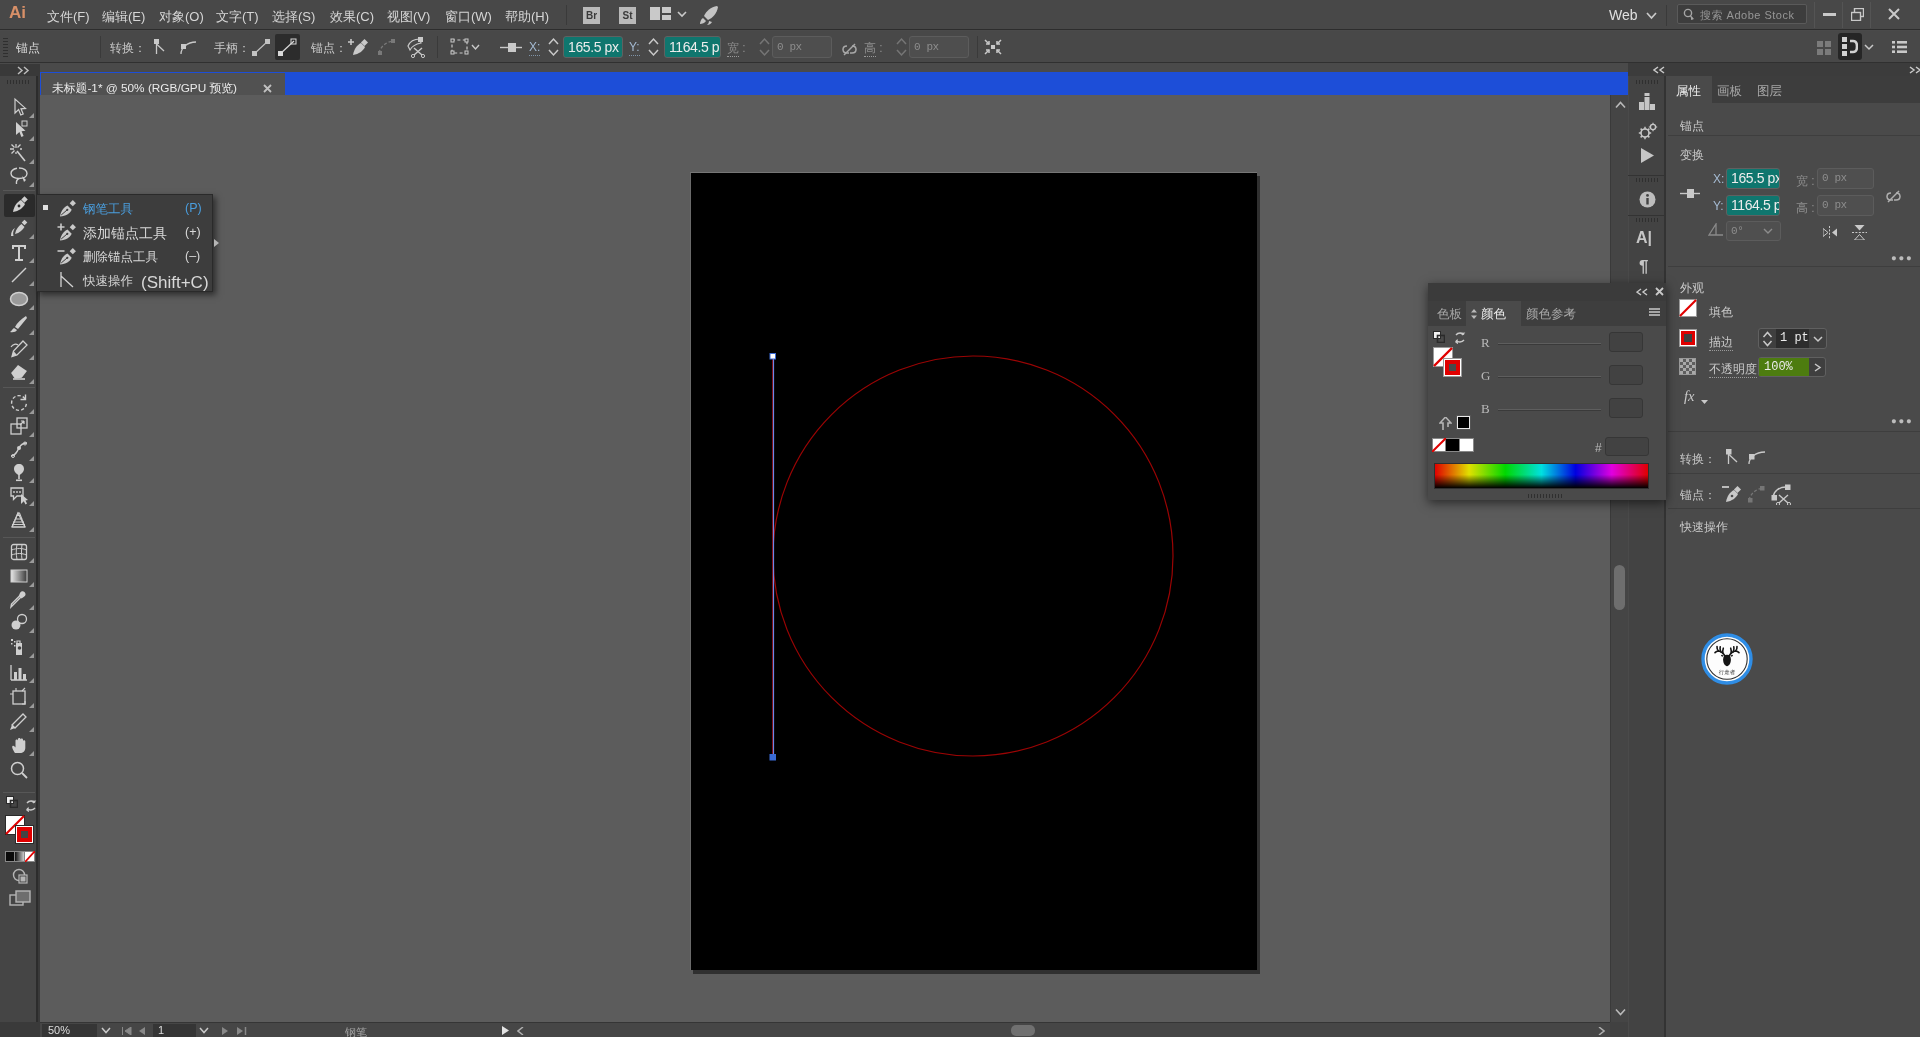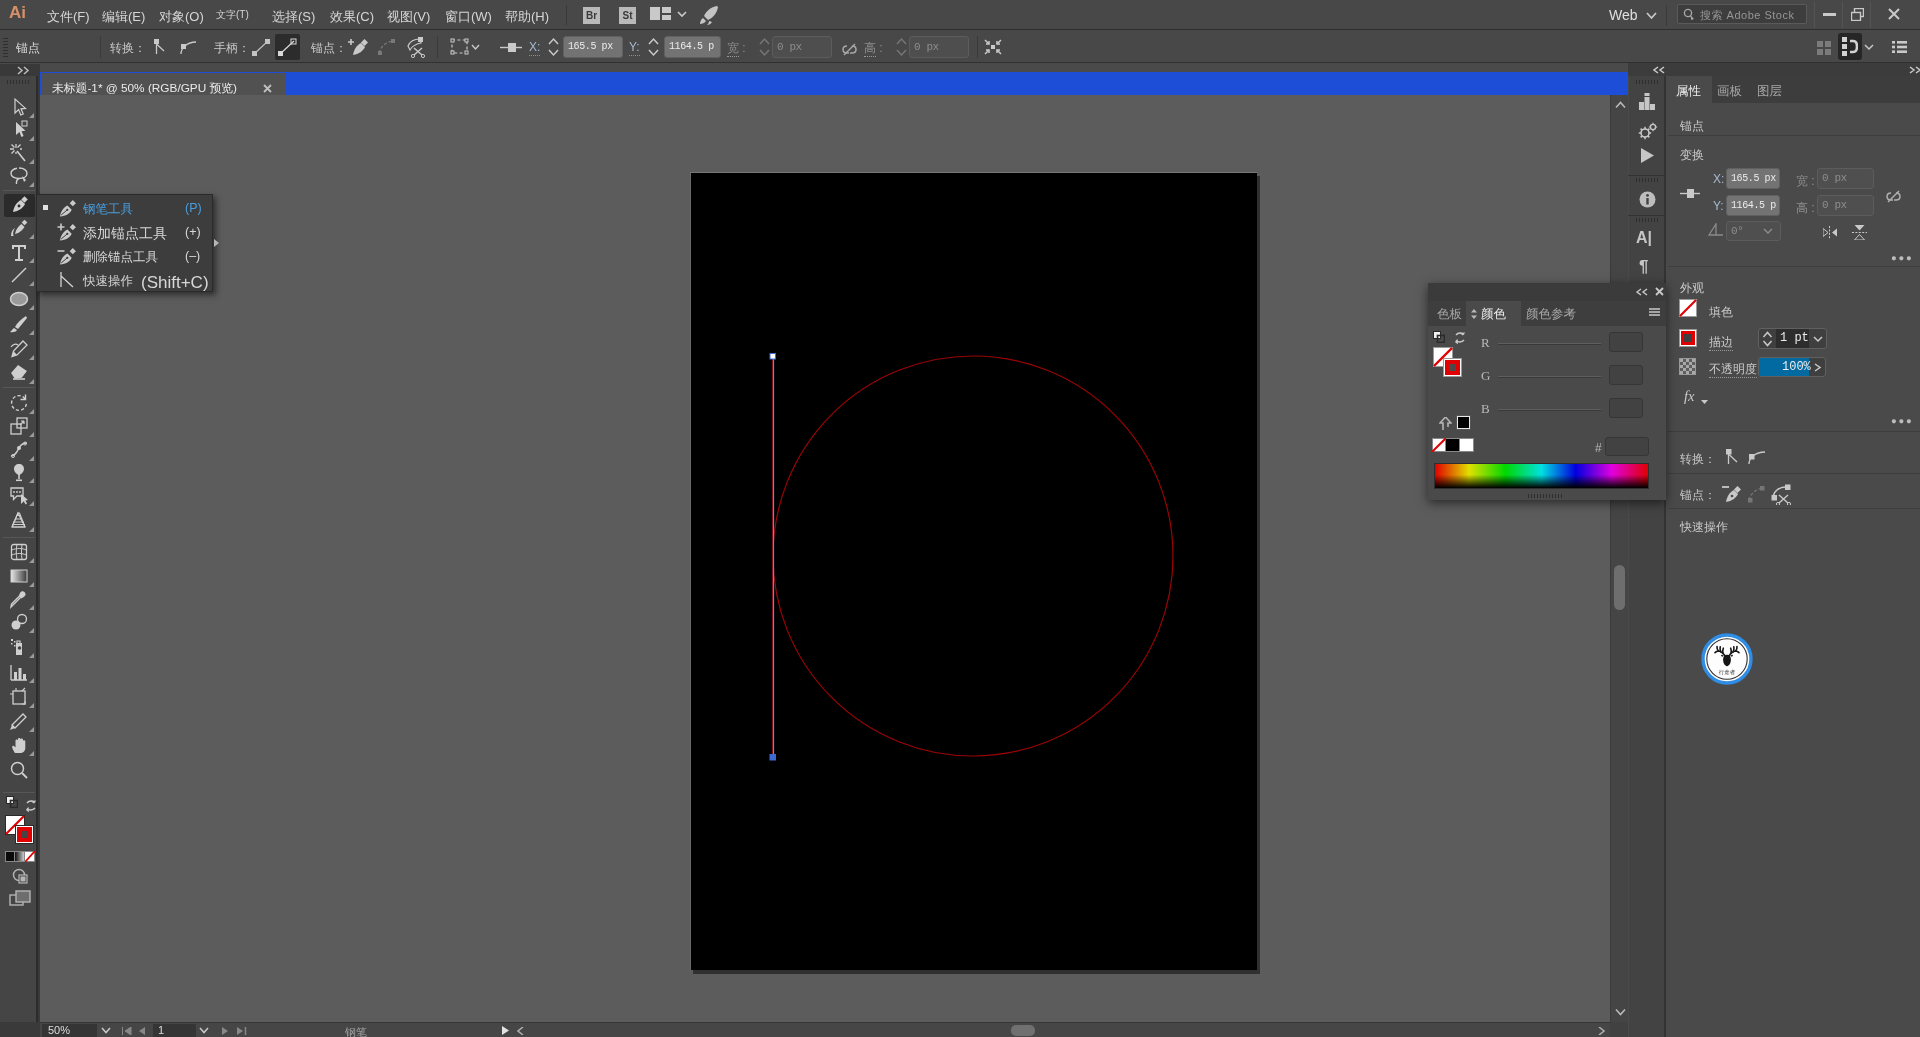--- a/index.html
+++ b/index.html
@@ -1,35 +1,35 @@
 <!DOCTYPE html>
 <html><head><meta charset="utf-8"><title>Ai</title><style>
 *{margin:0;padding:0;box-sizing:border-box}
 html,body{width:1920px;height:1037px;overflow:hidden}
 body{position:relative;background:#4a4a4a;font-family:"Liberation Sans",sans-serif;-webkit-font-smoothing:antialiased}
 .ab{position:absolute}
 .lbl{color:#c9c9c9;font-size:12px;white-space:nowrap}
 .dim{color:#8d8d8d}
 .blu{color:#a4bad2}
-.inp{background:#737373;border:1px solid #606060;border-radius:3px;color:#ececec;
- font-family:Liberation Mono, monospace;font-size:10px;letter-spacing:-0.4px;padding:0 4px;white-space:nowrap;overflow:hidden}
+.inp{background:#0f766e;border:1px solid #606060;border-radius:3px;color:#ececec;
+ font-family:Liberation Sans, sans-serif;font-size:14px;letter-spacing:-0.4px;padding:0 4px;white-space:nowrap;overflow:hidden}
 .inpdis{background:#4f4f4f;border:1px solid #5c5c5c;border-radius:3px;color:#8d8d8d;
  font-family:"Liberation Mono",monospace;font-size:11px;letter-spacing:-0.4px;padding:0 4px;white-space:nowrap;overflow:hidden}
 .du{border-bottom:1px dotted #9a9a9a;padding-bottom:1px}
 .dub{border-bottom:1px dotted #7e93a8;padding-bottom:1px}
 .vsep{width:1px;background:#3a3a3a}
 .grip{background-image:repeating-linear-gradient(90deg,#2f2f2f 0 1px,transparent 1px 3px)}
 .gripv{background-image:repeating-linear-gradient(0deg,#2f2f2f 0 1px,transparent 1px 3px)}
 </style></head><body>
 <div class="ab" style="left:0;top:0;width:1920px;height:30px;background:#484848;border-bottom:1px solid #2d2d2d">
 <div class="ab" style="left:9px;top:3px;font-size:17px;font-weight:bold;color:#d89068">Ai</div>
 <div class="ab" style="left:47px;top:8px;font-size:13px;color:#d6d6d6">文件(F)</div>
 <div class="ab" style="left:102px;top:8px;font-size:13px;color:#d6d6d6">编辑(E)</div>
 <div class="ab" style="left:159px;top:8px;font-size:13px;color:#d6d6d6">对象(O)</div>
-<div class="ab" style="left:216px;top:8px;font-size:10px;color:#d6d6d6">文字(T)</div>
+<div class="ab" style="left:216px;top:8px;font-size:13px;color:#d6d6d6">文字(T)</div>
 <div class="ab" style="left:272px;top:8px;font-size:13px;color:#d6d6d6">选择(S)</div>
 <div class="ab" style="left:330px;top:8px;font-size:13px;color:#d6d6d6">效果(C)</div>
 <div class="ab" style="left:387px;top:8px;font-size:13px;color:#d6d6d6">视图(V)</div>
 <div class="ab" style="left:445px;top:8px;font-size:13px;color:#d6d6d6">窗口(W)</div>
 <div class="ab" style="left:505px;top:8px;font-size:13px;color:#d6d6d6">帮助(H)</div>
 <div class="ab vsep" style="left:566px;top:5px;height:20px"></div>
 <div class="ab" style="left:583px;top:7px;width:17px;height:17px;background:#b9b9b9;color:#3a3a3a;font-size:10px;font-weight:bold;text-align:center;line-height:17px">Br</div>
 <div class="ab" style="left:619px;top:7px;width:17px;height:17px;background:#b9b9b9;color:#3a3a3a;font-size:10px;font-weight:bold;text-align:center;line-height:17px">St</div>
 <svg class="ab" style="left:650px;top:7px" width="22" height="15">
       <rect x="0" y="0" width="10" height="13" fill="#c9c9c9"></rect>
@@ -605,21 +605,21 @@
           <path d="M2.5 11 L6.5 15.5 L10.5 11" stroke="#c9c9c9" stroke-width="1.5" fill="none"></path>
         </svg>
         <div class="ab" style="left:17px;top:0;width:33px;height:19px;background:#2d2d2d;color:#ececec;font-family:'Liberation Mono',monospace;font-size:12px;line-height:19px;padding-left:4px">1 pt</div>
         <svg class="ab" style="left:54px;top:7px" width="10" height="7">
           <path d="M1 1 L5 5 L9 1" stroke="#c9c9c9" stroke-width="1.5" fill="none"></path>
         </svg>
       </div>
 <div class="ab" style="left:11px;top:282px;width:17px;height:17px;border:1px solid #9a9a9a;background:#a9a9a9;background-image:linear-gradient(45deg,#5e5e5e 25%,transparent 25%,transparent 75%,#5e5e5e 75%),linear-gradient(45deg,#5e5e5e 25%,transparent 25%,transparent 75%,#5e5e5e 75%);background-size:6px 6px;background-position:0 0,3px 3px"></div>
 <div class="ab lbl" style="left:41px;top:285px"><span class="du">不透明度</span></div>
 <div class="ab" style="left:90px;top:281px;width:68px;height:20px;border:1px solid #606060;border-radius:3px;background:#3f3f3f">
-        <div class="ab" style="left:0;top:0;width:50px;height:18px;background:#0369a1;color:#ececec;font-family:'Liberation Mono',monospace;font-size:12px;line-height:18px;padding-left:23px">100%</div>
+        <div class="ab" style="left:0;top:0;width:50px;height:18px;background:#4d7c0f;color:#ececec;font-family:'Liberation Mono',monospace;font-size:12px;line-height:18px;padding-left:5px">100%</div>
         <svg class="ab" style="left:55px;top:5px" width="8" height="9">
           <path d="M1 1 L6 4.5 L1 8" stroke="#c9c9c9" stroke-width="1.5" fill="none"></path>
         </svg>
       </div>
 <div class="ab" style="left:16px;top:312px;color:#c9c9c9;font-size:14.5px;font-style:italic;font-family:Liberation Serif, serif">fx</div>
 <svg class="ab" style="left:33px;top:324px" width="7" height="5">
         <path d="M0 0 L3.5 4 L7 0 Z" fill="#c9c9c9"></path>
       </svg>
 <div class="ab" style="left:223px;top:339px;color:#bcbcbc;font-size:9.5px;letter-spacing:1.8px">●●●</div>
 <div class="ab" style="left:0;top:355px;width:252px;height:1px;background:#3e3e3e"></div>

